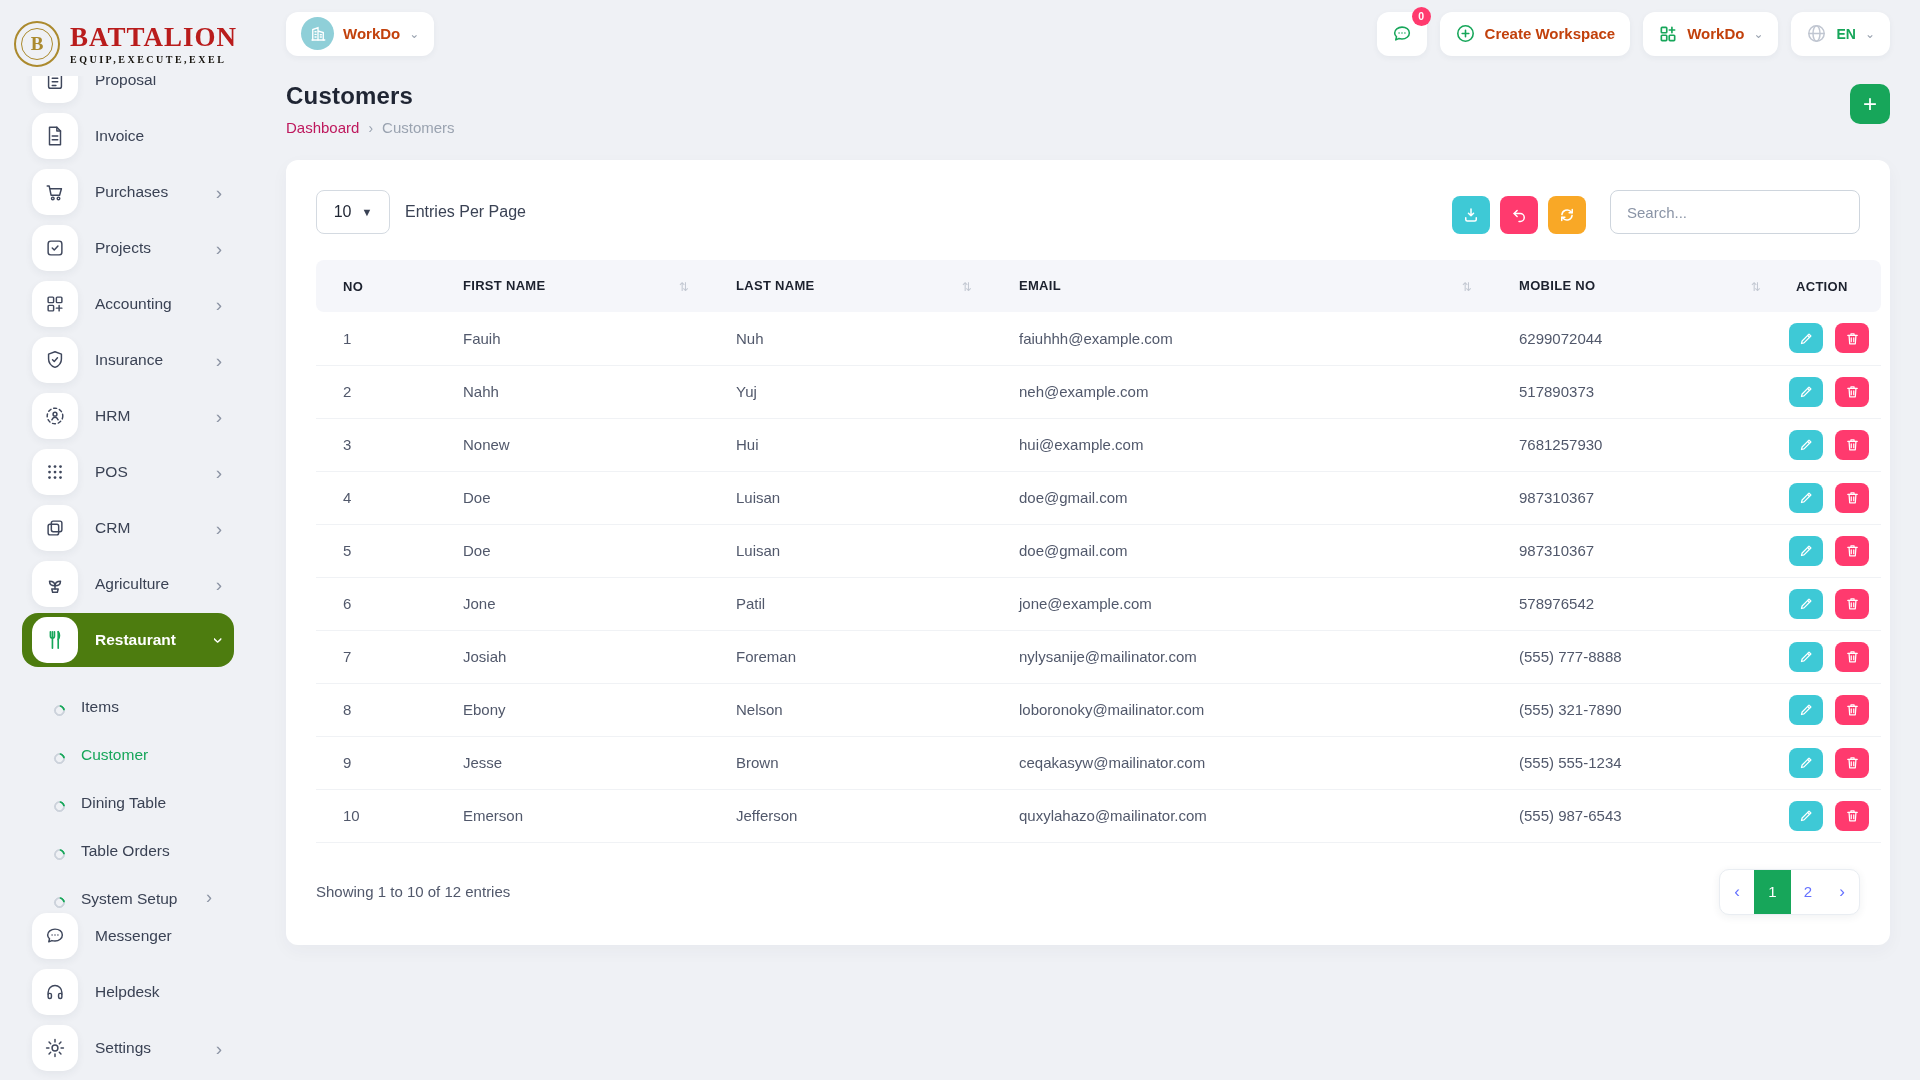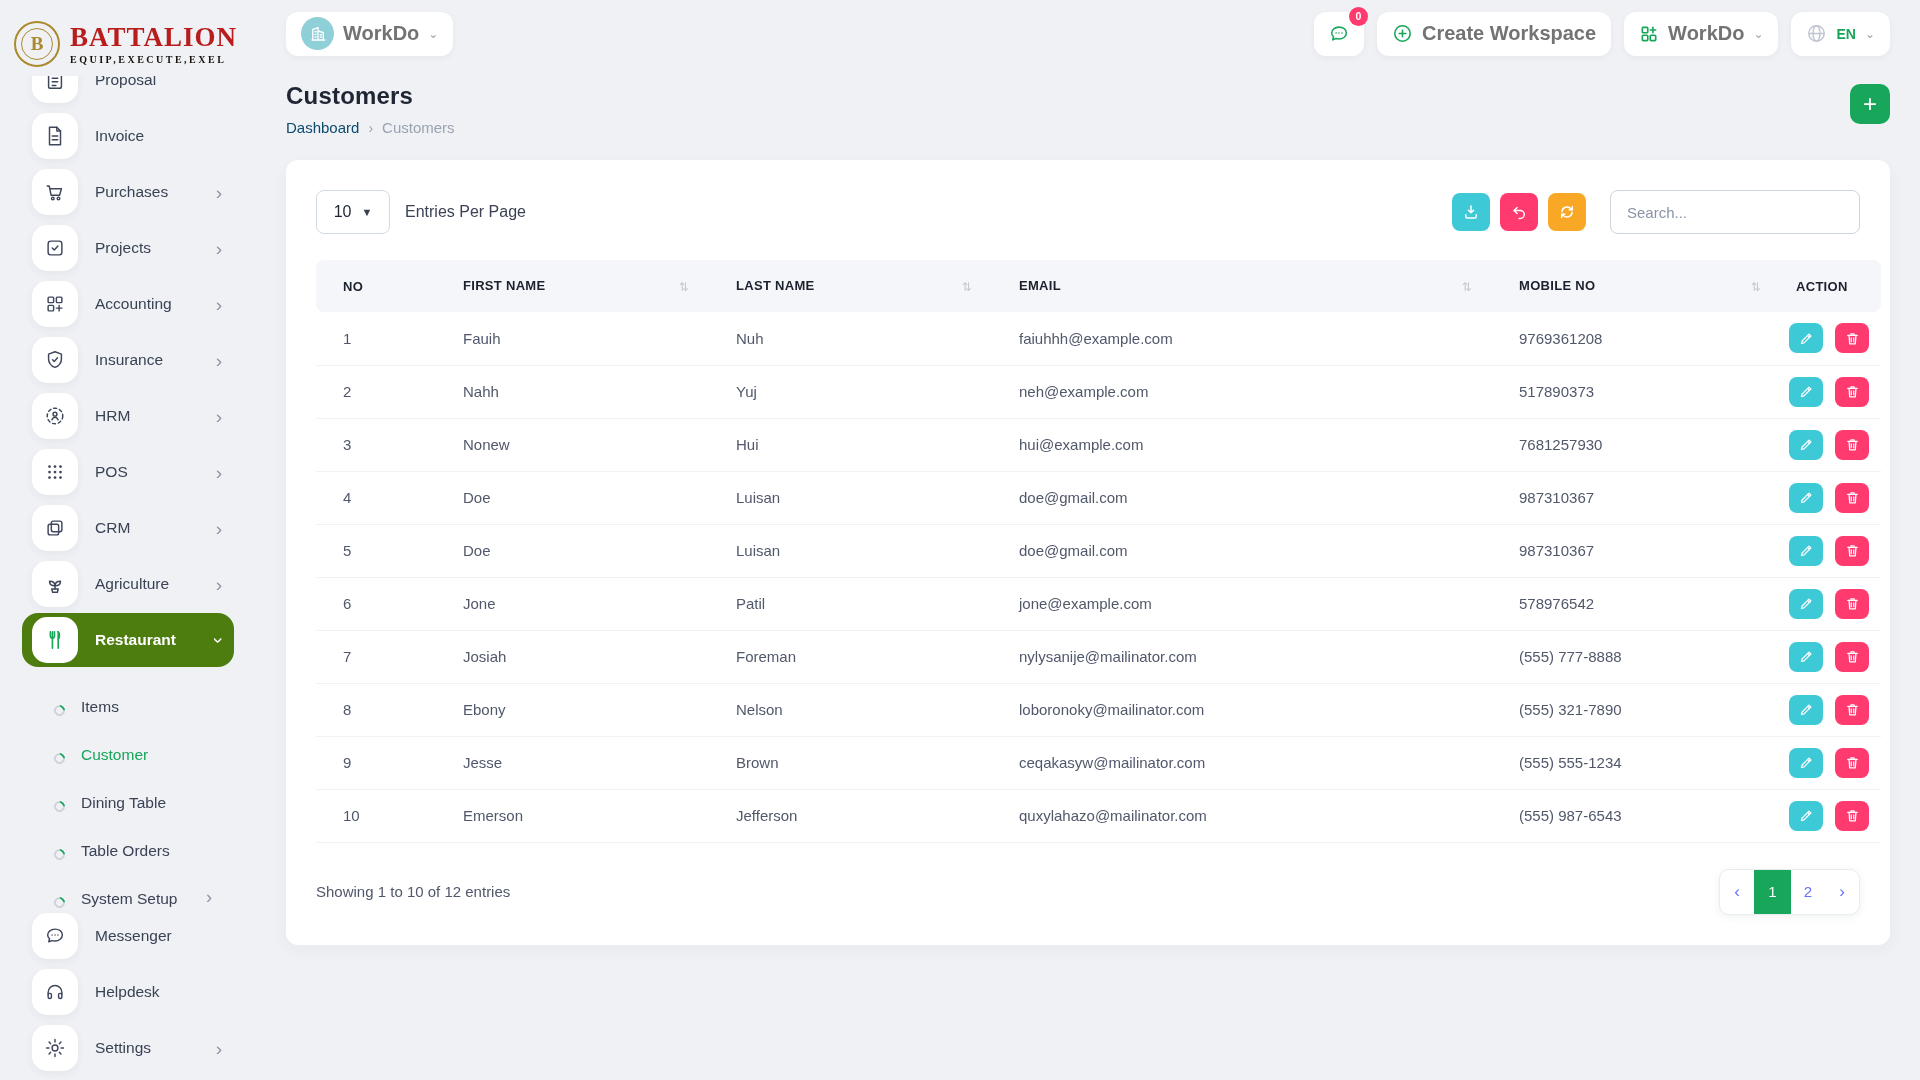--- a/index.html
+++ b/index.html
@@ -30,44 +30,44 @@
   .bullet { width:11px; height:11px; border-radius:50%; border:2.5px solid #ccd2db; border-top-color:#17a65a; transform:rotate(45deg); flex:0 0 auto; }
   .sub-label { margin-left:16px; font-size:15.5px; color:#3a4254; }
   .sub-item.active .sub-label { color:#17a65a; }
   .sub-chev { margin-left:auto; margin-right:22px; color:#8c94a4; font-size:18px; }
   
   .content { margin-left:256px; padding:0 30px; }
   .topbar { display:flex; align-items:center; padding-top:9px; height:58px; }
   .pill { display:flex; align-items:center; gap:9px; background:#fff; border-radius:12px; height:44px; padding:0 15px;
     box-shadow:0 2px 6px rgba(40,50,70,.05); cursor:pointer; }
   .ws-avatar { width:33px; height:33px; border-radius:50%; background:#8fcfd8; display:flex; align-items:center; justify-content:center; color:#fff; }
-  .pill-label { font-size:20px; font-weight:bold; color:#737373; }
+  .pill-label { font-size:15px; font-weight:bold; color:#c2410c; }
   .pill-chev { color:#9aa3b0; font-size:12px; }
   .top-right { margin-left:auto; display:flex; align-items:center; gap:13px; }
   .chat-btn { position:relative; width:50px; justify-content:center; padding:0; }
   .badge { position:absolute; top:-5px; right:-4px; min-width:19px; height:19px; border-radius:10px; background:#ff3a6e; color:#fff;
     font-size:10.5px; font-weight:bold; display:flex; align-items:center; justify-content:center; padding:0 5px; }
   .lang-label { font-size:14px; font-weight:bold; color:#17a65a; }
   
   .page-head { position:relative; margin-top:24px; }
   .page-title { font-size:24px; font-weight:bold; color:#1f2533; letter-spacing:.2px; }
   .breadcrumb { display:flex; align-items:center; gap:9px; margin-top:9px; font-size:15px; }
-  .crumb-link { color:#0c4a6e; cursor:pointer; }
+  .crumb-link { color:#be185d; cursor:pointer; }
   .crumb-sep { color:#9aa3b0; font-size:14px; }
   .crumb-current { color:#9aa3b0; }
   .add-btn { position:absolute; right:0; top:2px; width:40px; height:40px; border:none; border-radius:10px; background:#17a65a; color:#fff;
     font-size:24px; line-height:1; cursor:pointer; display:flex; align-items:center; justify-content:center; }
   
   .card { margin-top:24px; background:#fff; border-radius:12px; box-shadow:0 6px 18px rgba(40,50,70,.04); padding:30px 30px 30px; }
   .toolbar { display:flex; align-items:center; }
   .select-box { display:flex; align-items:center; justify-content:center; gap:10px; width:74px; height:44px; border:1px solid #d4dae1;
     border-radius:8px; background:#fff; font-size:16px; color:#1f2533; cursor:pointer; }
   .select-chev { font-size:11px; color:#3a4254; }
   .entries-label { margin-left:15px; font-size:16px; color:#3a4254; }
-  .toolbar-right { margin-left:auto; display:flex; align-items:center; gap:10px; }
+  .toolbar-right { margin-left:auto; display:flex; align-items:flex-end; gap:10px; }
   .tool-btn { width:38px; height:38px; border:none; border-radius:8px; display:flex; align-items:center; justify-content:center; color:#fff; cursor:pointer; }
   .tool-btn.teal { background:#3ec9d6; }
   .tool-btn.pink { background:#ff3a6e; }
   .tool-btn.orange { background:#f9a826; }
   .search-input { margin-left:14px; width:250px; height:44px; border:1px solid #ced5dd; border-radius:8px; padding:0 16px; font-size:15px;
     color:#3a4254; font-family:inherit; background:#fff; }
   .search-input::placeholder { color:#8a94a6; }
   
   table { width:100%; border-collapse:collapse; table-layout:fixed; margin-top:26px; }
   col.c-no{width:120px} col.c-first{width:273px} col.c-last{width:283px} col.c-email{width:500px} col.c-mobile{width:289px} col.c-action{width:100px}
@@ -428,21 +428,21 @@
           <th><span>MOBILE NO</span><span class="sort">⇅</span></th>
           <th>ACTION</th>
         </tr>
       </thead>
       <tbody id="table-body">
       <tr>
         <td>1</td>
         <td>Fauih</td>
         <td>Nuh</td>
         <td>faiuhhh@example.com</td>
-        <td>9769361208</td>
+        <td>6299072044</td>
         <td class="action-cell">
           <button class="act-btn edit">
             <span>
               <svg width="15" height="15" viewBox="0 0 24 24" fill="none" stroke="#ffffff" stroke-width="2" stroke-linecap="round" stroke-linejoin="round">
                     <path d="M4 20l1-4L16 5l3 3L8 19z"></path>
                     <path d="M13.8 7.2l3 3"></path>
                   </svg>
             </span>
           </button>
           <button class="act-btn del">

